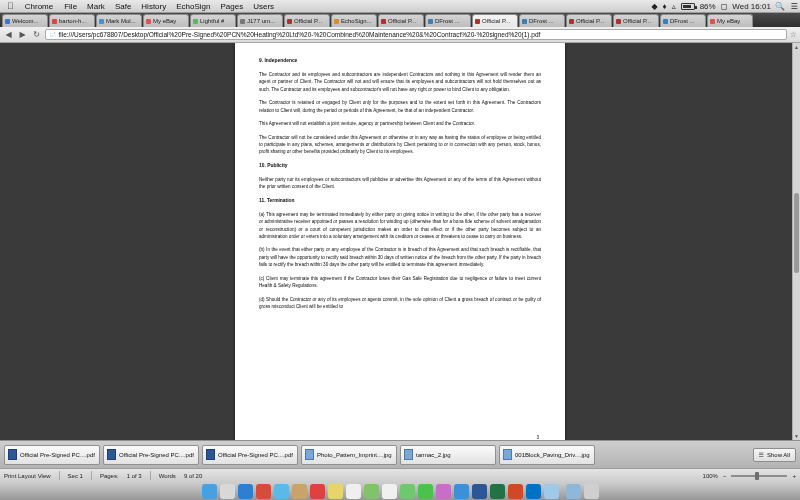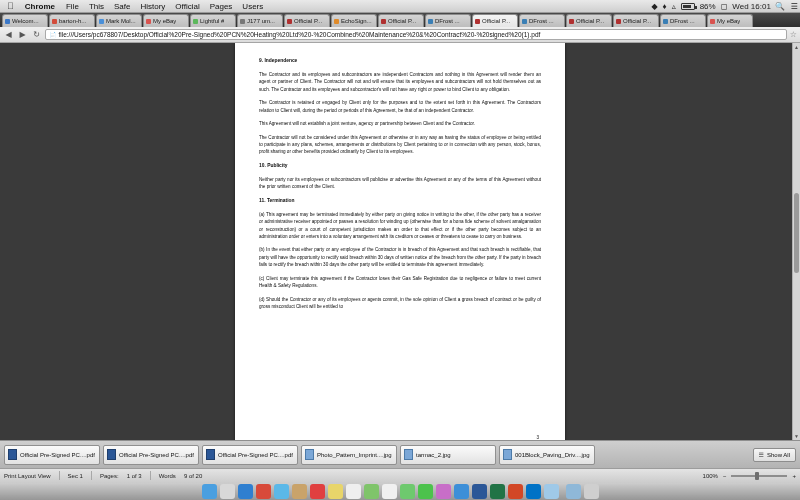--- a/index.html
+++ b/index.html
@@ -17,21 +17,21 @@
     background: linear-gradient(to bottom, #e9e9e9, #cfcfcf);
     border-bottom: 1px solid #9a9a9a;
     display: flex;
     align-items: center;
     font-size: 8px;
     color: #111;
     padding: 0 4px;
     position: relative;
   }
   .menubar .apple { font-size: 9px; padding: 0 5px 0 3px; }
-  .menubar .app-name { font-weight: bold; padding: 0 6px; text-align: center; }
+  .menubar .app-name { font-weight: normal; padding: 0 6px; text-align: center; }
   .menubar .m-item { padding: 0 5px; }
   .menubar .right {
     position: absolute; right: 2px; top: 0; height: 13px;
     display: flex; align-items: center; gap: 5px; font-size: 8px;
   }
   .mb-icon { font-size: 8px; color: #222; }
   .battery {
     width: 14px; height: 7px; border: 1px solid #333; border-radius: 1px;
     position: relative; display: inline-block;
   }
@@ -265,24 +265,24 @@
   }
   .osdock .app.sep { width: 1px; height: 14px; border-radius: 0; background: rgba(0,0,0,.25); }
 </style>
 </head>
 <body>
 
 <div class="menubar">
   <span class="apple"></span>
   <span class="app-name">Chrome</span>
   <span class="m-item">File</span>
-  <span class="m-item">This</span>
+  <span class="m-item">Mark</span>
   <span class="m-item">Safe</span>
   <span class="m-item">History</span>
-  <span class="m-item">Official</span>
+  <span class="m-item">EchoSign</span>
   <span class="m-item">Pages</span>
   <span class="m-item">Users</span>
   <span class="right">
     <span class="mb-icon">◆</span>
     <span class="mb-icon">♦</span>
     <span class="mb-icon">▵</span>
     <span class="battery">
         <span class="fill"></span>
       </span>
     <span class="mb-icon">86%</span>

